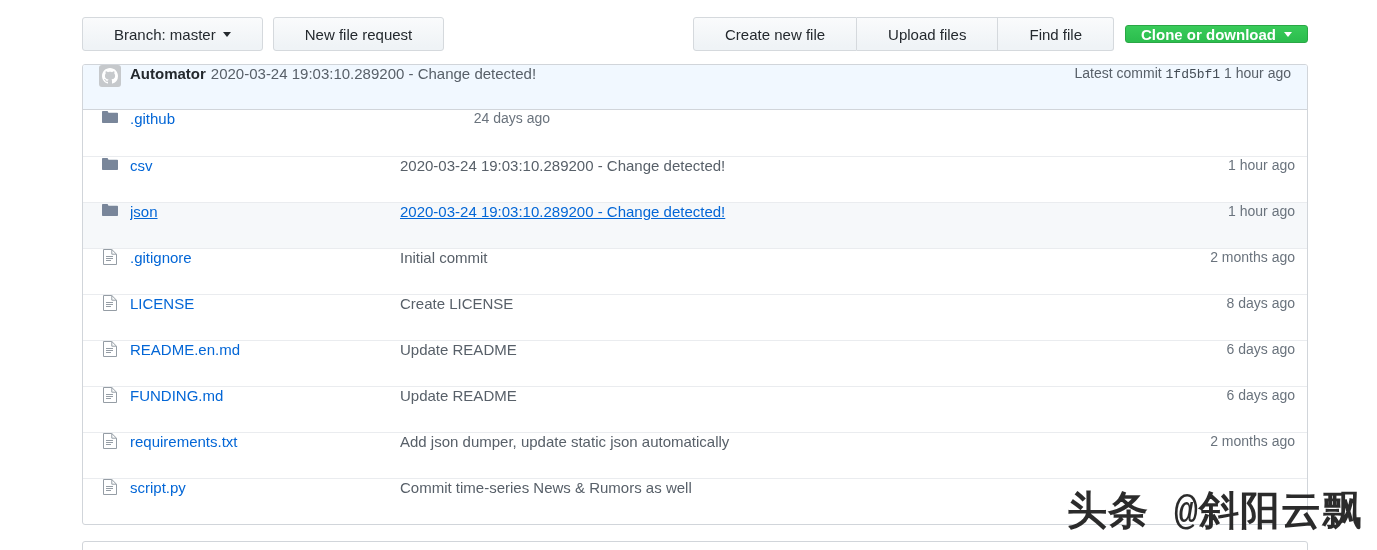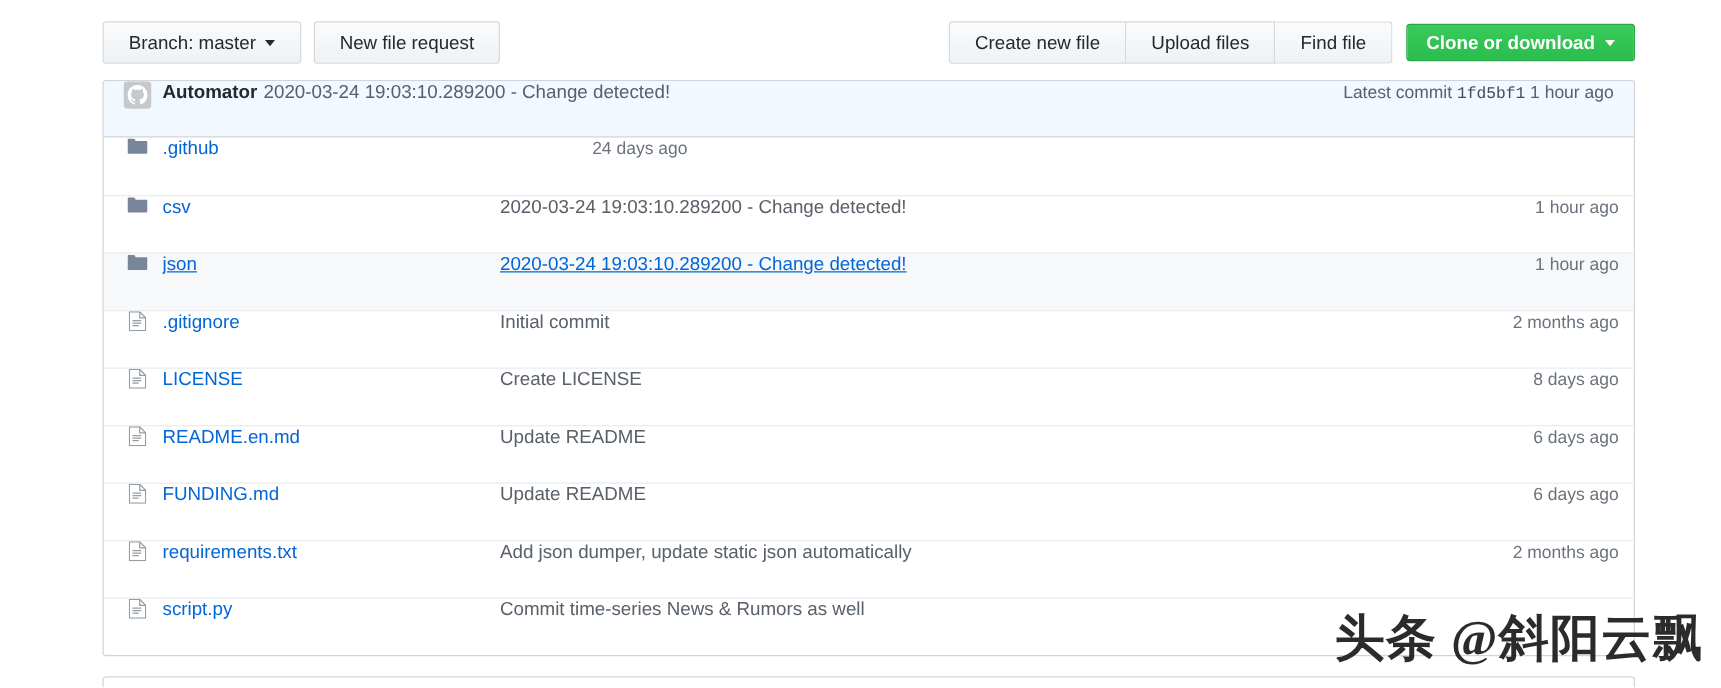--- a/index.html
+++ b/index.html
@@ -19,21 +19,21 @@
 
   
   .toolbar {
     position: absolute;
     left: 82px; top: 17px;
     width: 1226px; height: 36px;
   }
   .btn-group-left { position: absolute; left: 0; top: 0; display: flex; gap: 10px; }
   .btn {
     display: inline-flex; align-items: center; justify-content: center;
-    height: 34px; padding: 0 20px;
+    height: 34px; padding: 0 31px;
     background: linear-gradient(180deg,#fafbfc 0%,#eff3f6 90%);
     border: 1px solid #d5d9dd;
     border-radius: 3px;
     font-size: 15px; color: #24292e;
     line-height: 1; white-space: nowrap;
     cursor: pointer;
   }
   .btn .caret {
     display: inline-block; margin-left: 7px;
     width: 0; height: 0;
@@ -44,21 +44,21 @@
   .btn-group-right {
     position: absolute; right: 0; top: 0;
     display: flex; align-items: center;
   }
   .seg { display: flex; }
   .seg .btn { border-radius: 0; border-left-width: 0; }
   .seg .btn:first-child { border-radius: 3px 0 0 3px; border-left-width: 1px; }
   .seg .btn:last-child  { border-radius: 0 3px 3px 0; }
   .btn-green {
     margin-left: 11px;
-    height: 30px; padding: 0 15px;
+    height: 18px; padding: 0 15px;
     background: linear-gradient(180deg,#39cb5a 0%,#2cbe4e 90%);
     border: 1px solid #2aa745;
     border-radius: 3px;
     color: #ffffff; font-size: 15px; font-weight: bold;
     display: inline-flex; align-items: center; white-space: nowrap;
     cursor: pointer;
   }
   .btn-green .caret {
     margin-left: 8px;
     border-left: 4.5px solid transparent;
@@ -125,21 +125,21 @@
     width: 1226px; height: 30px;
     border: 1px solid #d1d5da;
     border-radius: 3px;
     background: #fff;
   }
 
   
   .watermark {
     position: absolute;
     right: 14px; bottom: 12px;
-    font-family: Liberation Serif, serif;
+    font-family: Liberation Mono, monospace;
     font-size: 40px; font-weight: bold;
     color: #1a1a1a;
     letter-spacing: 1px;
     white-space: nowrap;
     opacity: 0.92;
   }
 </style>
 </head>
 <body>
 

